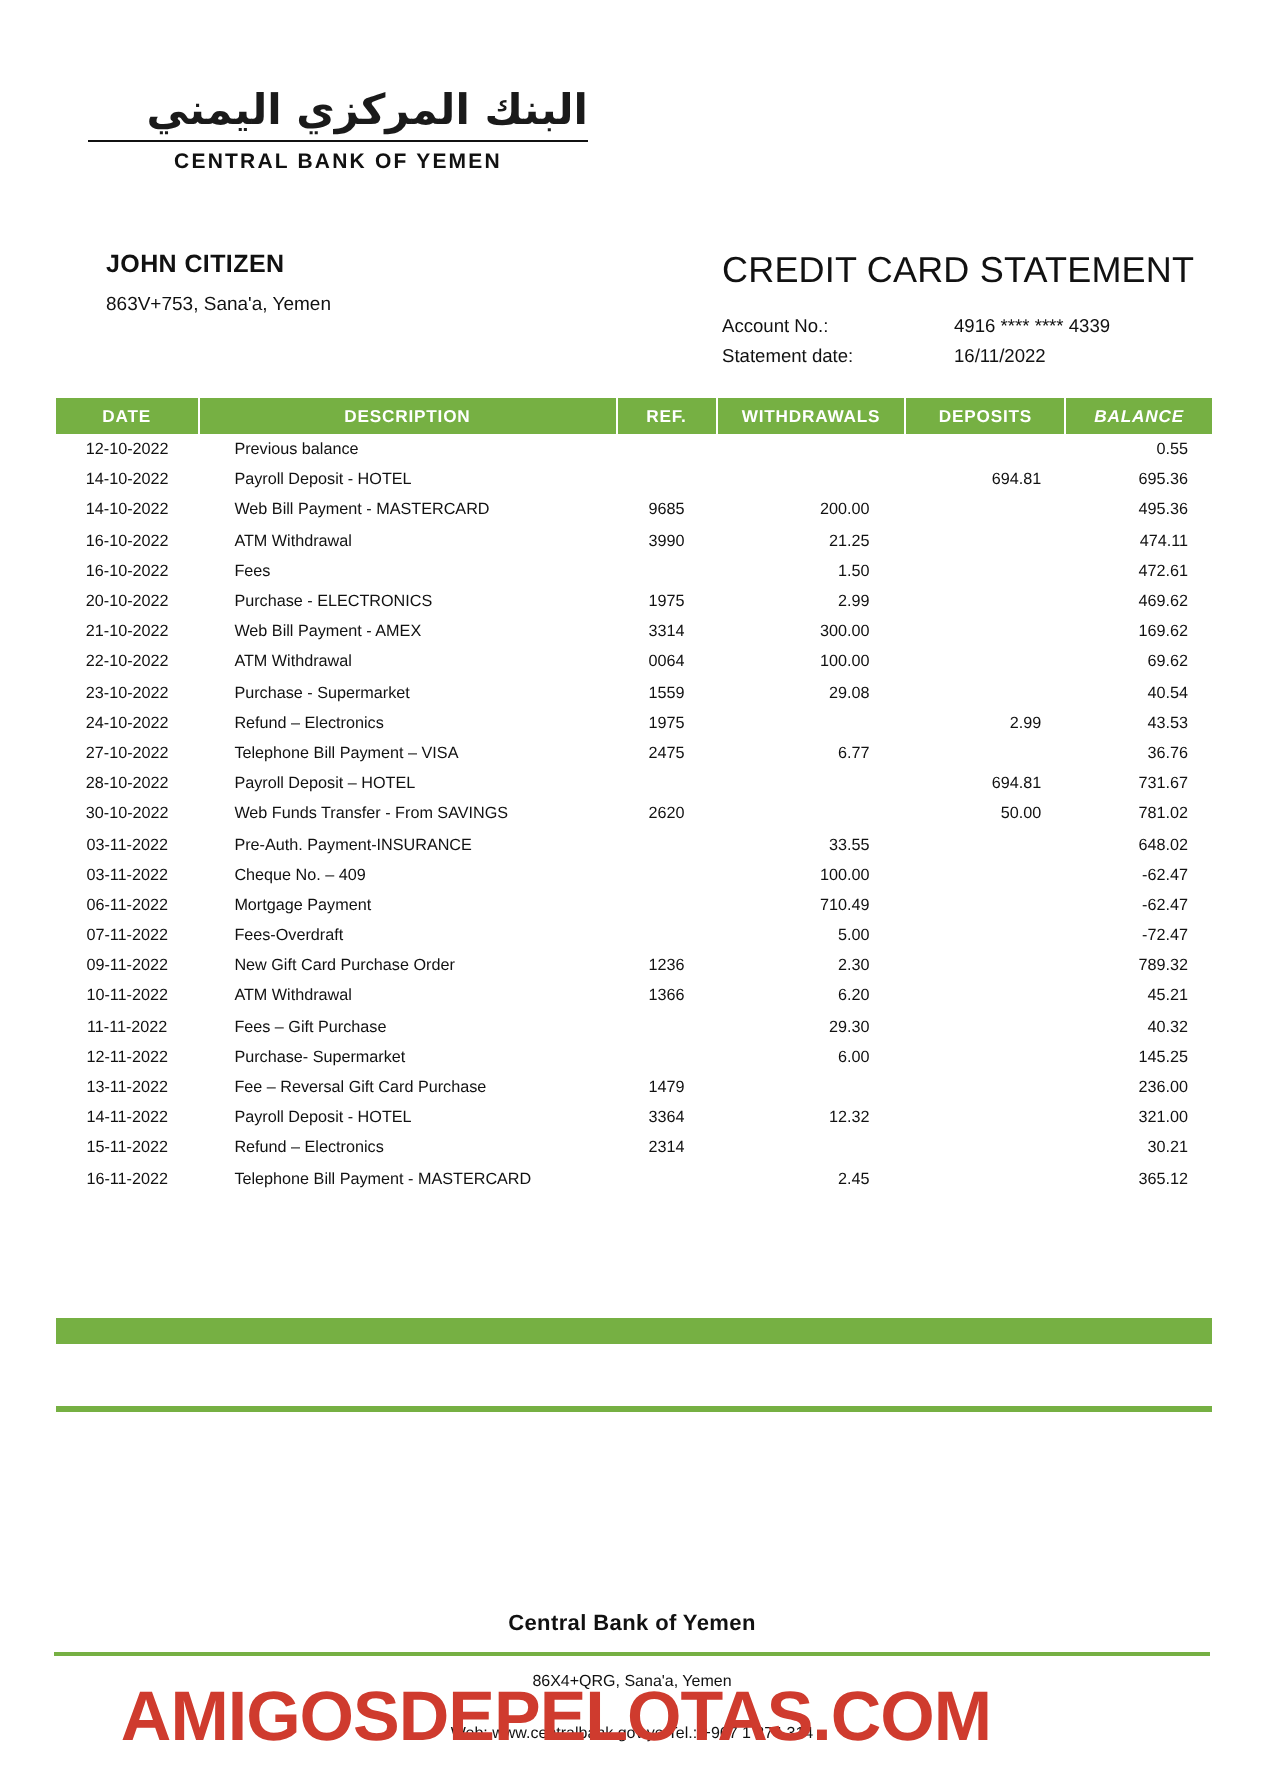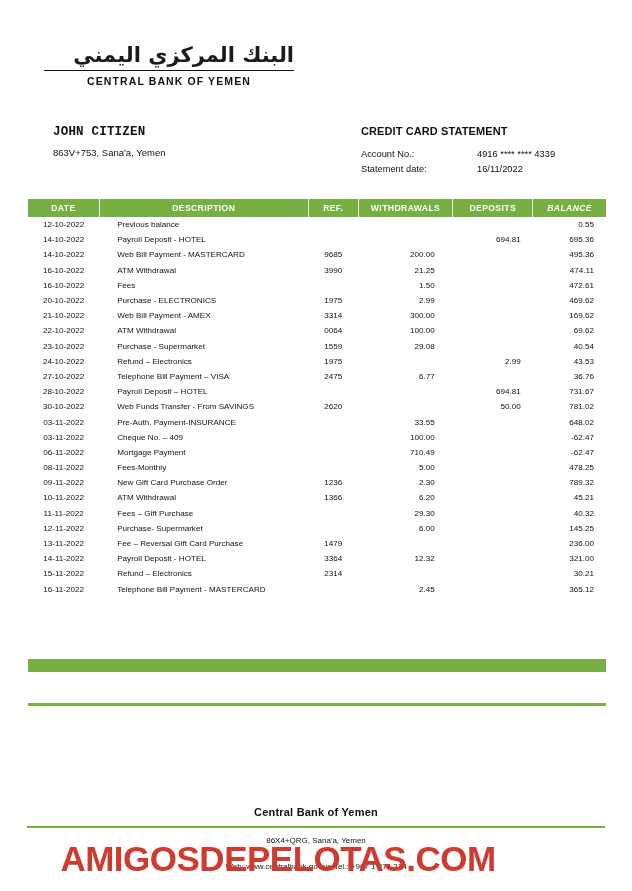--- a/index.html
+++ b/index.html
@@ -59,38 +59,37 @@
     position: absolute;
     left: 53px;
     top: 125px;
     width: 250px;
   }
   .holder-name {
     font-size: 12.5px;
     font-weight: bold;
     color: #111111;
     letter-spacing: 0.2px;
-    font-family: Liberation Mono, monospace;
   }
   .holder-address {
     font-size: 9.5px;
     color: #111111;
     margin-top: 8px;
   }
 
   
   .meta {
     position: absolute;
     left: 361px;
     top: 125px;
     width: 250px;
   }
   .meta-title {
-    font-size: 11px;
-    font-weight: bold;
+    font-size: 18px;
+    font-weight: normal;
     letter-spacing: 0.1px;
     color: #111111;
   }
   .meta-rows {
     margin-top: 10px;
   }
   .meta-row {
     display: flex;
     font-size: 9.3px;
     line-height: 15px;
@@ -379,26 +378,26 @@
           </tr>
           <tr>
             <td class="c-date">06-11-2022</td>
             <td class="c-desc">Mortgage Payment</td>
             <td class="c-ref"></td>
             <td class="c-with">710.49</td>
             <td class="c-dep"></td>
             <td class="c-bal">-62.47</td>
           </tr>
           <tr>
-            <td class="c-date">08-11-2022</td>
-            <td class="c-desc">Fees-Monthly</td>
+            <td class="c-date">07-11-2022</td>
+            <td class="c-desc">Fees-Overdraft</td>
             <td class="c-ref"></td>
             <td class="c-with">5.00</td>
             <td class="c-dep"></td>
-            <td class="c-bal">478.25</td>
+            <td class="c-bal">-72.47</td>
           </tr>
           <tr>
             <td class="c-date">09-11-2022</td>
             <td class="c-desc">New Gift Card Purchase Order</td>
             <td class="c-ref">1236</td>
             <td class="c-with">2.30</td>
             <td class="c-dep"></td>
             <td class="c-bal">789.32</td>
           </tr>
           <tr>

